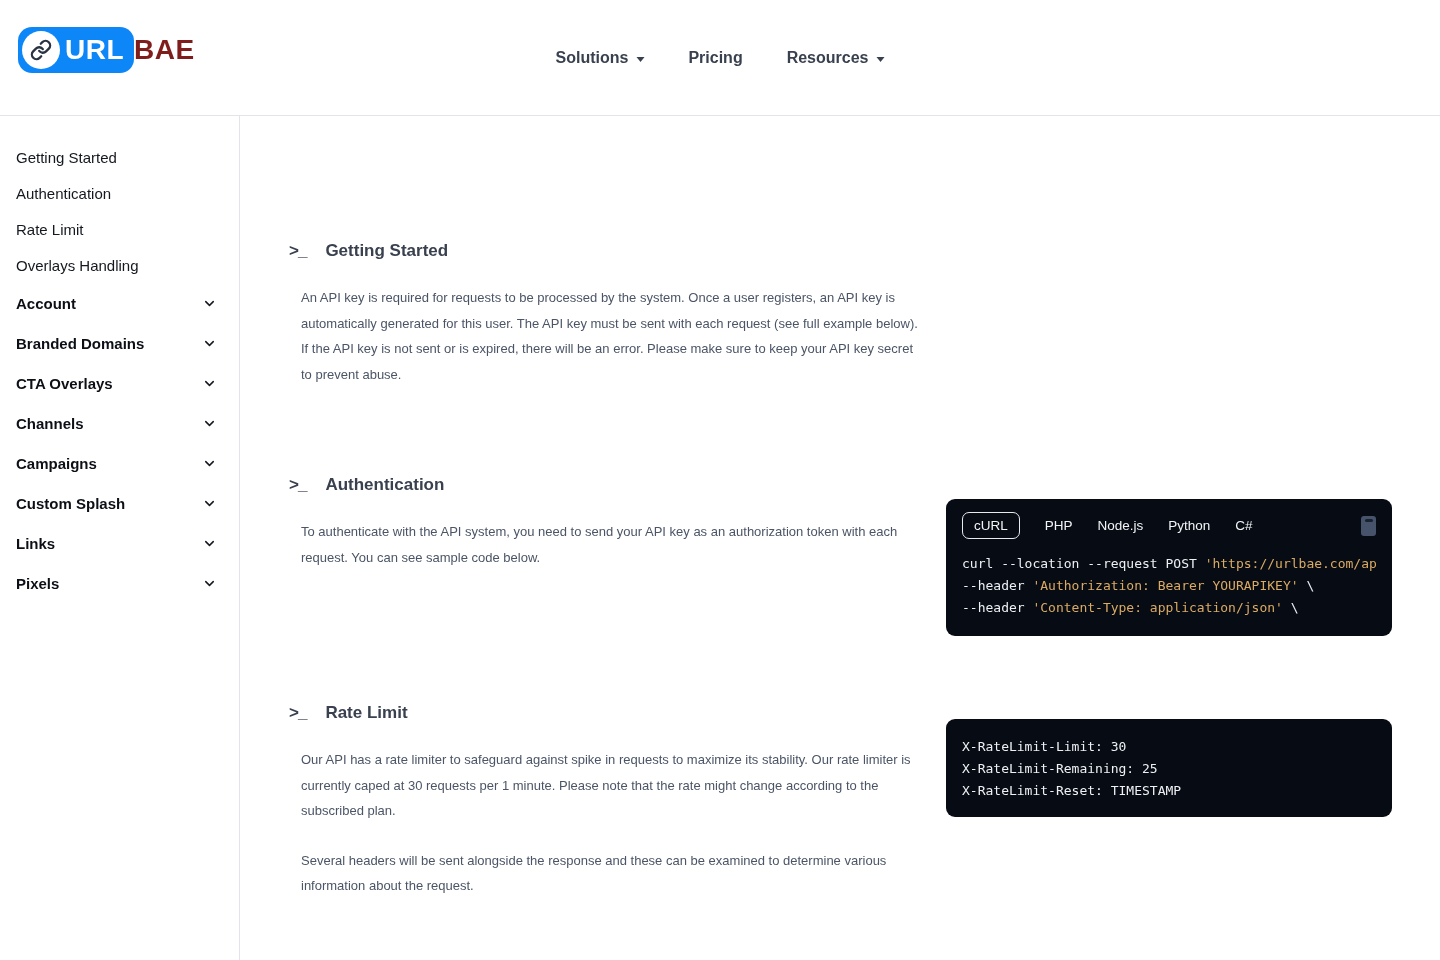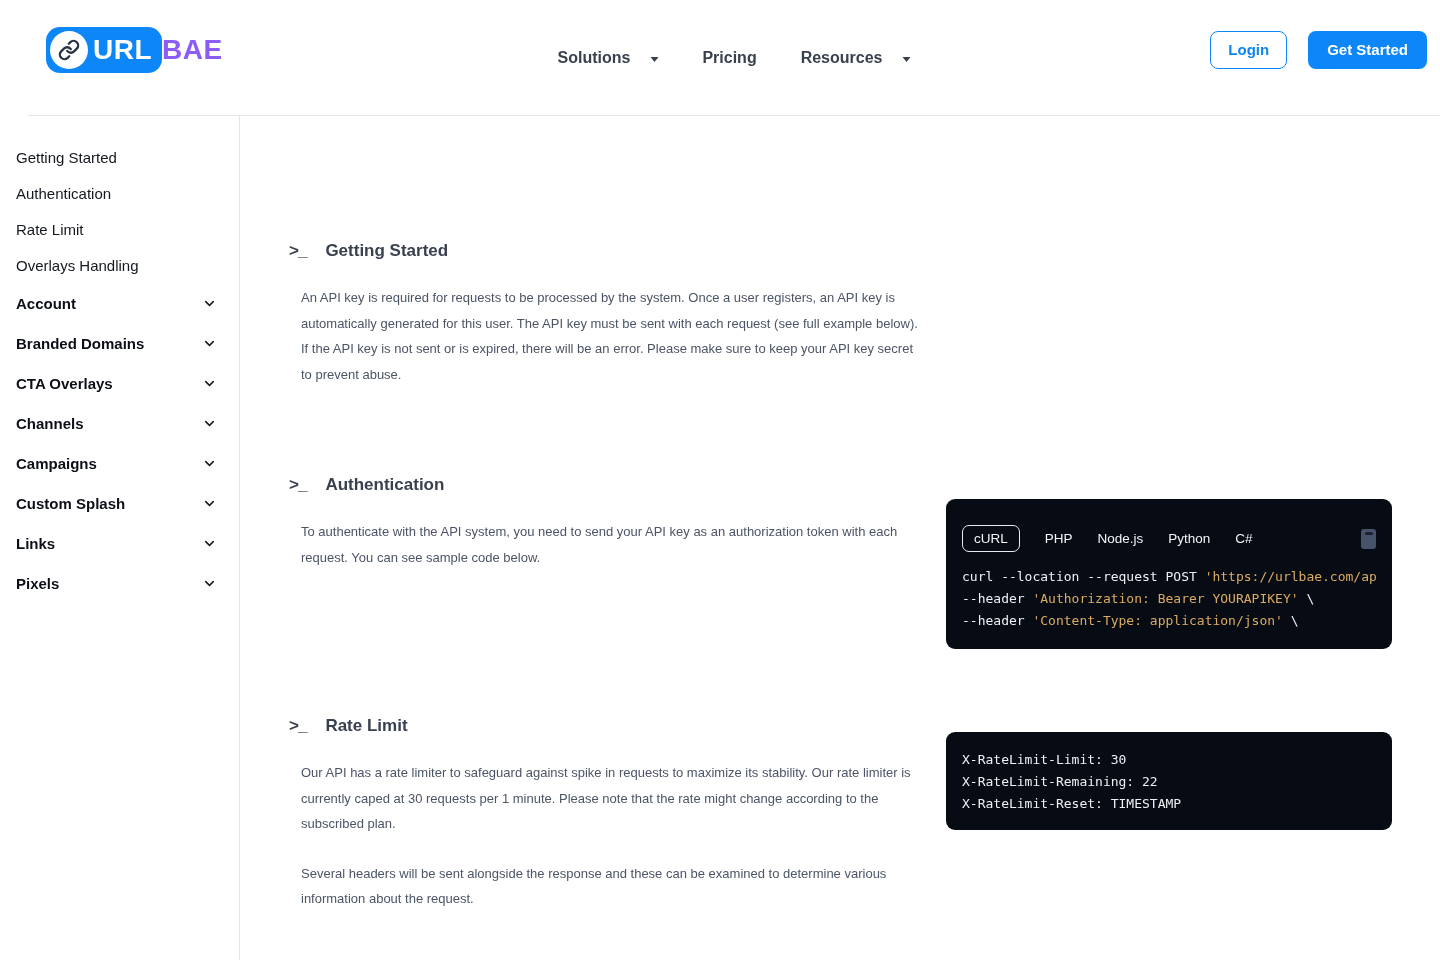--- a/index.html
+++ b/index.html
@@ -9,41 +9,41 @@
     background: #ffffff;
     font-family: "Liberation Sans", sans-serif;
     color: #4b5566;
   }
 
   
   .navbar {
     height: 116px; background: #fff;
     border-bottom: 1px solid #e2e4e9;
     display: flex; align-items: center;
-    padding: 0 13px 16px 18px; position: relative; margin-left: 28px;
+    padding: 0 13px 16px 18px; position: relative;
   }
   .logo { display: flex; align-items: center; cursor: pointer; }
   .logo-badge {
     display: flex; align-items: center;
     background: #0d86f8; border-radius: 14px;
     height: 46px; padding: 0 5px 0 4px;
   }
   .logo-circle {
     width: 38px; height: 38px; border-radius: 50%;
     background: #fff; display: flex; align-items: center; justify-content: center;
   }
   .logo-url { color: #fff; font-weight: 800; font-size: 28px; padding: 0 5px 0 5px; letter-spacing: 0.5px; }
-  .logo-bae { color: #8b5cf6; font-weight: 800; font-size: 28px; letter-spacing: 0.5px; }
+  .logo-bae { color: #7f1d1d; font-weight: 800; font-size: 28px; letter-spacing: 0.5px; }
 
   .nav-center {
     position: absolute; left: 50%; top: 50%; transform: translate(-50%, -50%);
     display: flex; gap: 44px; align-items: center;
   }
   .nav-link {
-    display: flex; align-items: center; gap: 20px;
+    display: flex; align-items: center; gap: 8px;
     font-weight: 700; font-size: 16px; color: #39414f; cursor: pointer;
   }
   .caret {
     width: 0; height: 0; margin-top: 3px;
     border-left: 4.5px solid transparent; border-right: 4.5px solid transparent;
     border-top: 5px solid #39414f;
   }
   .nav-actions { margin-left: auto; display: flex; gap: 21px; align-items: center; }
   .btn {
     height: 38px; border-radius: 8px; font-weight: 700; font-size: 15px;
@@ -85,21 +85,21 @@
     width: 622px; font-size: 13px; line-height: 25.5px;
     color: #4b5566; margin: 24px 0 0 12px;
   }
 
   
   .code-card {
     margin-left: auto; width: 446px;
     background: #070b14; border-radius: 9px; color: #eef0f3;
     overflow: hidden;
   }
-  .code-card.with-tabs { margin-top: 24px; padding: 26px 16px 17px; }
+  .code-card.with-tabs { margin-top: 24px; padding: 13px 16px 17px; }
   .code-card.plain { margin-top: 16px; padding: 13px 16px 15px; }
   .code-tabs { display: flex; align-items: center; gap: 25px; }
   .code-tab {
     font-size: 13.5px; color: #f2f4f6; padding: 6px 0; cursor: pointer;
     white-space: nowrap;
   }
   .code-tab.active { border: 1px solid #e8eaee; border-radius: 7px; padding: 5px 11px; }
   .copy-icon {
     margin-left: auto; width: 15px; height: 20px;
     background: #46536b; border-radius: 3px; position: relative; cursor: pointer;
@@ -142,24 +142,20 @@
       </div>
       <div class="nav-link">
         <span>Pricing</span>
       </div>
       <div class="nav-link">
         <span>Resources</span>
         <span class="caret"></span>
       </div>
     </div>
 
-  <div class="nav-actions">
-    <button class="btn btn-login">Login</button>
-    <button class="btn btn-primary">Get Started</button>
-  </div>
 </div>
 
 <div class="layout">
 
   <div class="sidebar">
       <div class="side-link">Getting Started</div>
       <div class="side-link">Authentication</div>
       <div class="side-link">Rate Limit</div>
       <div class="side-link">Overlays Handling</div>
       <div class="side-group">
@@ -246,17 +242,17 @@
     <div class="section-row section-rate">
       <div class="row-left">
         <div class="section-head">
           <span class="prompt-icon">&gt;_</span>
           <span class="section-title">Rate Limit</span>
         </div>
         <p class="para">Our API has a rate limiter to safeguard against spike in requests to maximize its stability. Our rate limiter is currently caped at 30 requests per 1 minute. Please note that the rate might change according to the subscribed plan.</p>
         <p class="para">Several headers will be sent alongside the response and these can be examined to determine various information about the request.</p>
       </div>
       <div class="code-card plain">
-        <div class="code-body"><div class="code-line"><span class="tok-plain">X-RateLimit-Limit: 30</span></div><div class="code-line"><span class="tok-plain">X-RateLimit-Remaining: 22</span></div><div class="code-line"><span class="tok-plain">X-RateLimit-Reset: TIMESTAMP</span></div></div>
+        <div class="code-body"><div class="code-line"><span class="tok-plain">X-RateLimit-Limit: 30</span></div><div class="code-line"><span class="tok-plain">X-RateLimit-Remaining: 25</span></div><div class="code-line"><span class="tok-plain">X-RateLimit-Reset: TIMESTAMP</span></div></div>
       </div>
     </div>
   </div>
 </div>
 
 </body></html>

